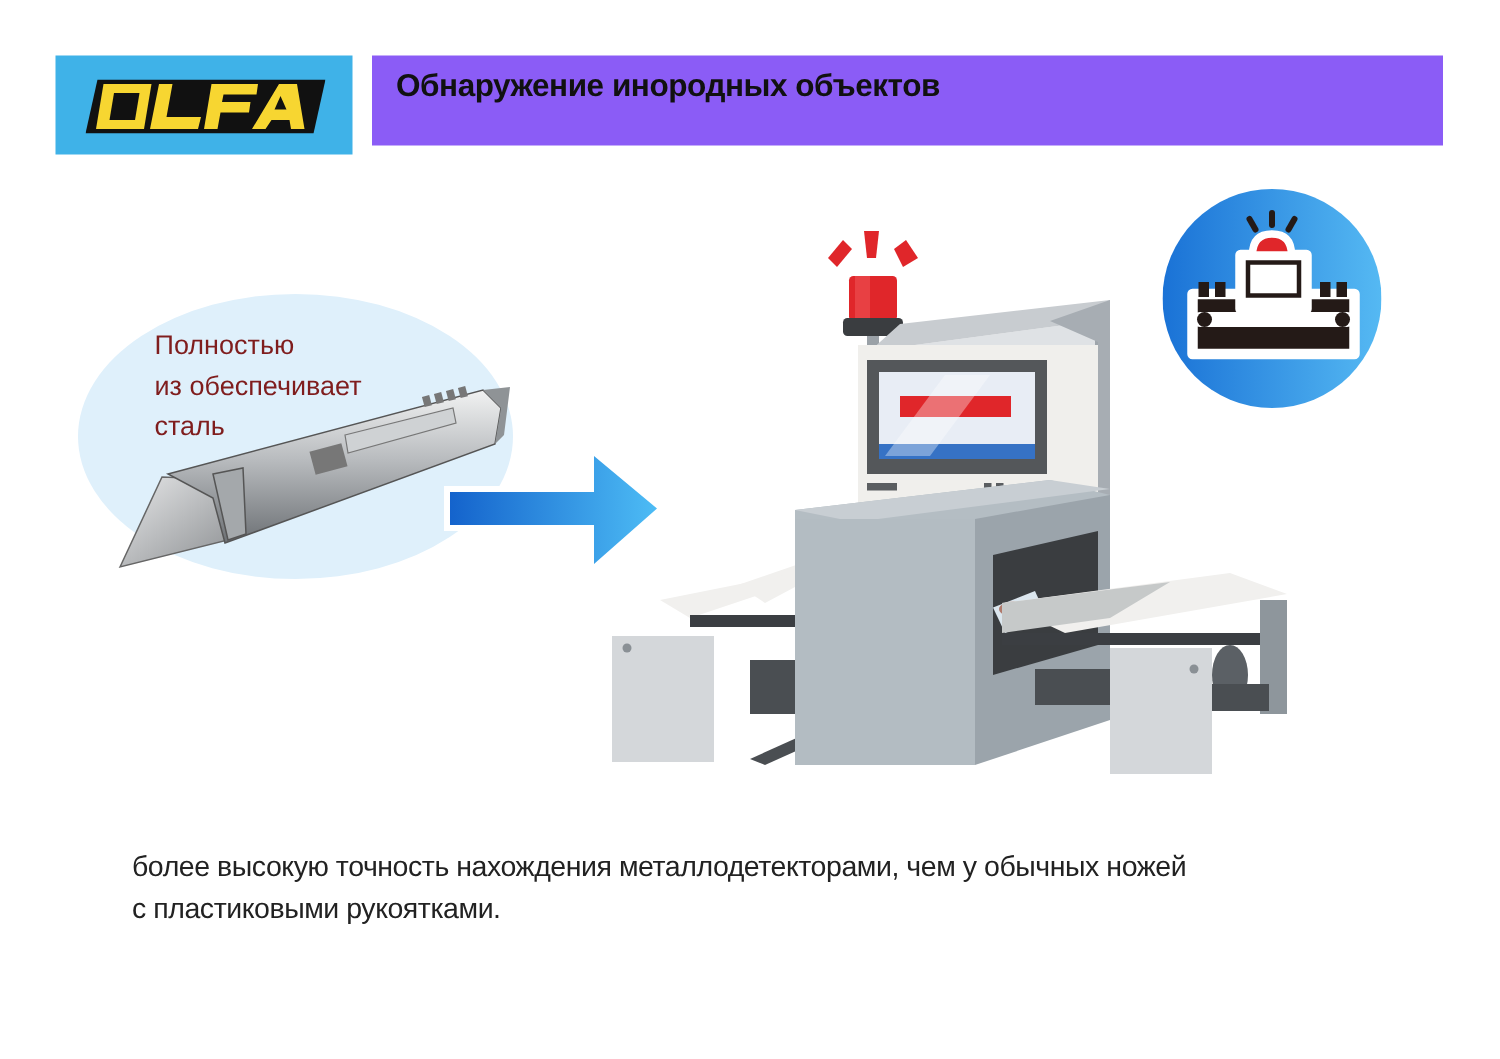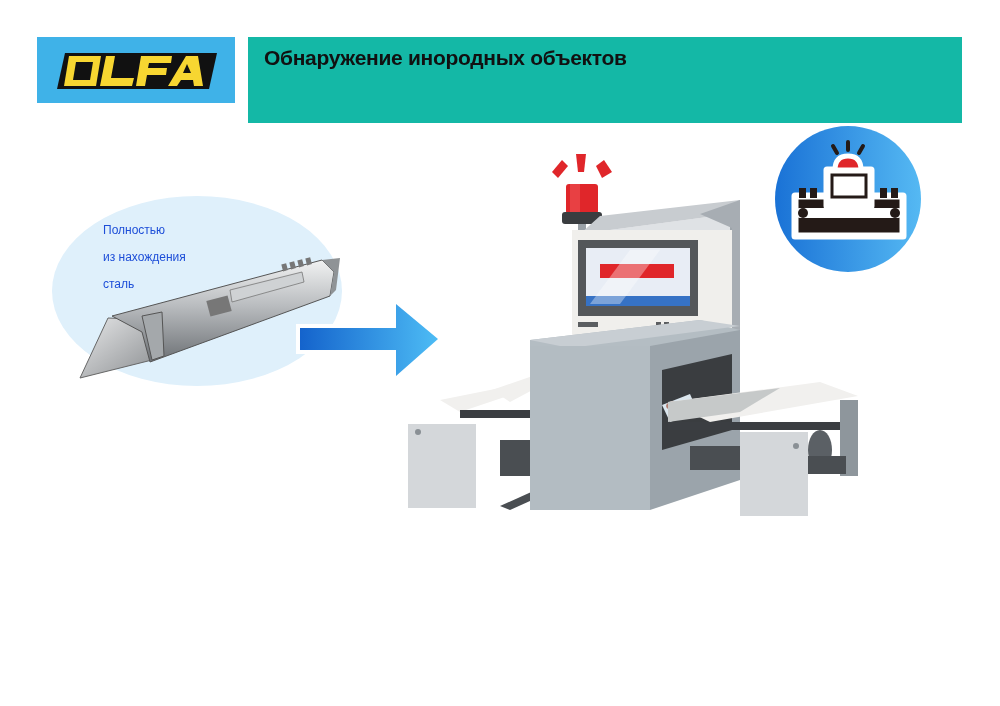--- a/index.html
+++ b/index.html
@@ -1,22 +1,22 @@
 <!DOCTYPE html>
 <html><head>
 <meta charset="utf-8">
 <style>
   html, body { margin: 0; padding: 0; }
   body { width: 1000px; height: 706px; background: #ffffff; position: relative; overflow: hidden; font-family: "Liberation Sans", sans-serif; }
   .logo-box { position: absolute; left: 37px; top: 37px; width: 198px; height: 66px; background: #3fb2e8; }
   .logo-inner { position: absolute; left: 20px; top: 16px; width: 160px; height: 36px; }
-  .title-bar { position: absolute; left: 248px; top: 37px; width: 714px; height: 86px; background: #14b8a6; }
+  .title-bar { position: absolute; left: 248px; top: 37px; width: 714px; height: 60px; background: #8b5cf6; }
   .title-text { position: absolute; left: 16px; top: 8px; font-family: "Liberation Sans", sans-serif; font-weight: bold; font-size: 21px; line-height: 25px; color: #111; letter-spacing: -0.3px; }
   .bubble { position: absolute; left: 52px; top: 196px; width: 290px; height: 190px; border-radius: 50%; background: #dff0fb; }
-  .bubble-text { position: absolute; left: 103px; top: 217px; font-size: 12px; line-height: 27px; color: #1d4ed8; }
+  .bubble-text { position: absolute; left: 103px; top: 217px; font-size: 18px; line-height: 27px; color: #7f1d1d; }
   .arrow { position: absolute; left: 292px; top: 296px; }
   .knife { position: absolute; left: 72px; top: 250px; }
   .machine { position: absolute; left: 400px; top: 150px; }
   .icon-circle { position: absolute; left: 775px; top: 126px; width: 146px; height: 146px; }
   .desc { position: absolute; left: 88px; top: 565px; width: 830px; font-size: 19px; line-height: 28px; color: #222; letter-spacing: -0.3px; }
 </style>
 </head>
 <body>
 
 <div class="logo-box">
@@ -35,21 +35,21 @@
 
 <div class="title-bar">
   <div class="title-text">
     <div>Обнаружение инородных объектов</div>
   </div>
 </div>
 
 <div class="bubble"></div>
 <div class="bubble-text">
   <div>Полностью</div>
-  <div>из нахождения</div>
+  <div>из обеспечивает</div>
   <div>сталь</div>
 </div>
 
 <svg class="knife" width="280" height="140" viewBox="0 0 280 140">
   <defs>
     <linearGradient id="steel" x1="0" y1="0" x2="0" y2="1">
       <stop offset="0" stop-color="#f1f2f2"></stop>
       <stop offset="0.45" stop-color="#b9bcbf"></stop>
       <stop offset="1" stop-color="#6d7175"></stop>
     </linearGradient>
@@ -161,13 +161,15 @@
     <rect x="24" y="62" width="7" height="10"></rect>
       <rect x="35" y="62" width="7" height="10"></rect>
     <rect x="105" y="62" width="7" height="10"></rect>
       <rect x="116" y="62" width="7" height="10"></rect>
     <circle cx="28" cy="87" r="5"></circle>
       <circle cx="120" cy="87" r="5"></circle>
   </g>
 </svg>
 
 <div class="desc">
+  <div>более высокую точность нахождения металлодетекторами, чем у обычных ножей</div>
+  <div>с пластиковыми рукоятками.</div>
 </div>
 
 </body></html>

